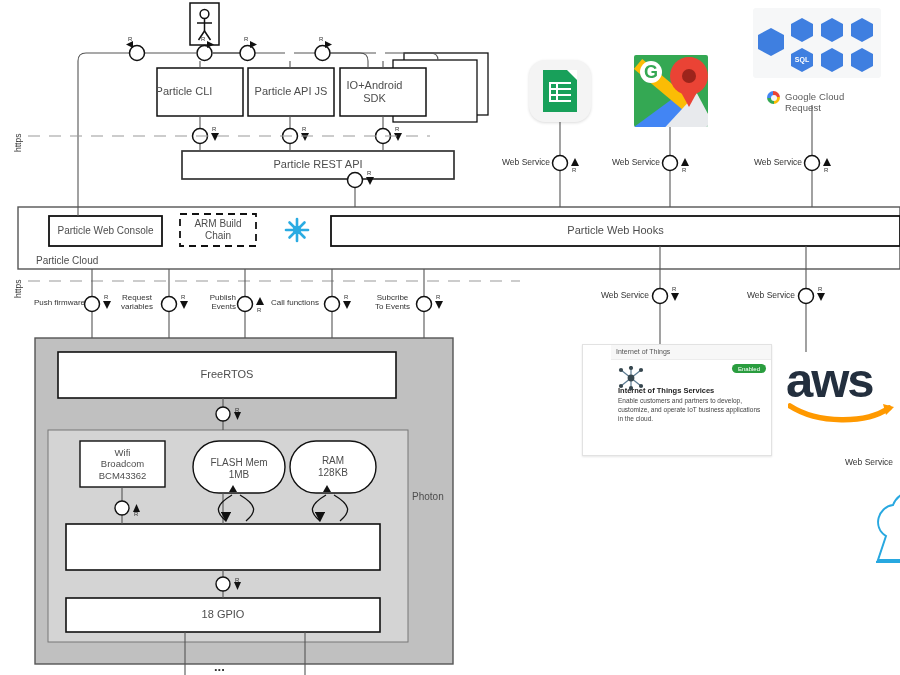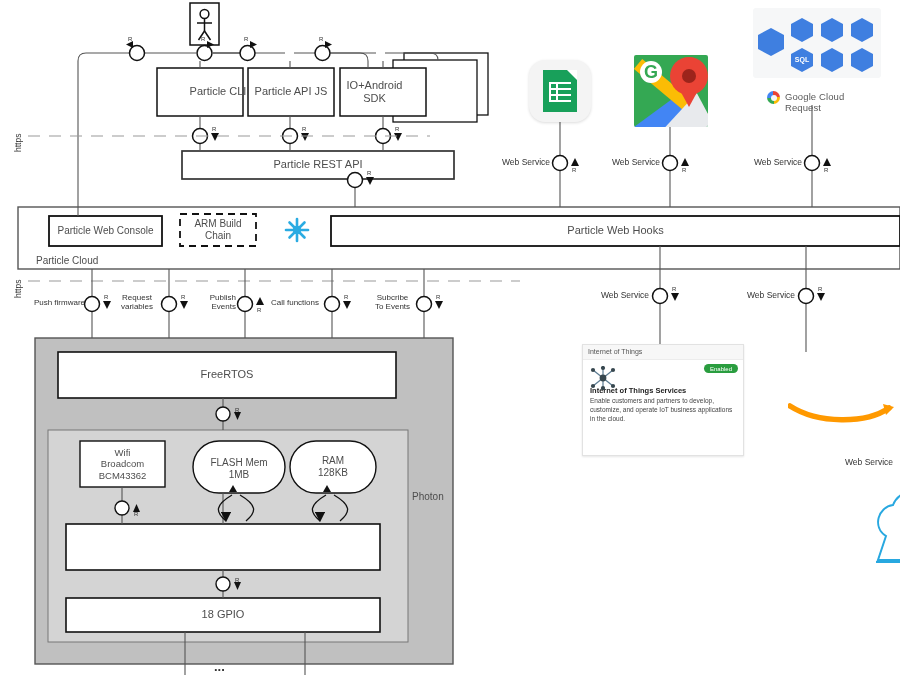--- a/index.html
+++ b/index.html
@@ -225,21 +225,21 @@
     <path d="M817,293 L825,293 L821,301 z" fill="#111"></path>
 
     <path d="M878,560 L960,560 L960,520 C960,505 944,498 932,505
              C926,487 900,487 893,505 C878,507 872,527 886,536 Z" fill="none" stroke="#28a8e0" stroke-width="2"></path>
     <line x1="876" y1="562" x2="900" y2="562" stroke="#28a8e0" stroke-width="2"></line>
   </svg>
 
   <div class="lbl vert ws" style="left:14px;top:152px;">https</div>
   <div class="lbl vert ws" style="left:14px;top:298px;">https</div>
 
-  <div class="boxlabel" style="left:175px;top:68px;width:86px;height:48px;">Particle CLI</div>
+  <div class="boxlabel" style="left:141px;top:68px;width:86px;height:48px;">Particle CLI</div>
   <div class="boxlabel" style="left:248px;top:68px;width:86px;height:48px;">Particle API JS</div>
   <div class="boxlabel" style="left:340px;top:68px;width:69px;height:48px;">IO+Android
 SDK</div>
 
   <div class="boxlabel" style="left:182px;top:151px;width:272px;height:28px;">Particle REST API</div>
 
   <div class="boxlabel" style="left:49px;top:216px;width:113px;height:30px;font-size:10px;">Particle Web Console</div>
   <div class="boxlabel" style="left:180px;top:214px;width:76px;height:32px;font-size:10px;">ARM Build
 Chain</div>
   <div class="boxlabel" style="left:331px;top:216px;width:569px;height:30px;">Particle Web Hooks</div>
@@ -333,21 +333,21 @@
       <div class="hex" style="left:38px;top:40px;">
         <div class="hexg" style="top:8px;">SQL</div>
       </div>
       <div class="hex" style="left:68px;top:40px;"></div>
       <div class="hex" style="left:98px;top:40px;"></div>
     </div>
     <div class="gcp-mark" style="left:14px;top:83px;"></div>
     <div class="gcp-word" style="left:32px;top:83px;">Google Cloud Request</div>
   </div>
 
-  <div class="logo iot-card" style="left:582px;top:344px;">
+  <div class="logo iot-card" style="left:582px;top:344px;padding-left:28px;">
     <div class="iot-head">Internet of Things</div>
     <div class="iot-body">
       <div class="badge">Enabled</div>
       <svg width="26" height="24" style="position:absolute;left:7px;top:6px;">
         <g stroke="#5b7b92" stroke-width="1.2">
           <line x1="13" y1="12" x2="3" y2="4"></line>
             <line x1="13" y1="12" x2="23" y2="4"></line>
           <line x1="13" y1="12" x2="3" y2="20"></line>
             <line x1="13" y1="12" x2="23" y2="20"></line>
           <line x1="13" y1="12" x2="13" y2="2"></line>
@@ -362,19 +362,20 @@
           <circle cx="13" cy="2" r="2.1"></circle>
             <circle cx="13" cy="22" r="2.1"></circle>
         </g>
       </svg>
       <div class="iot-title">Internet of Things Services</div>
       <div class="iot-desc">Enable customers and partners to develop, customize, and operate IoT business applications in the cloud.</div>
     </div>
   </div>
 
   <div class="logo" style="left:786px;top:352px;width:110px;height:66px;">
+    <div class="aws-word" style="position:absolute;left:0;top:0;">aws</div>
     <svg width="110" height="24" style="position:absolute;left:2px;top:48px;">
       <path d="M2,6 C30,24 78,24 101,8" fill="none" stroke="#ff9900" stroke-width="5.5" stroke-linecap="round"></path>
       <path d="M95,4 L106,7 L98,15 z" fill="#ff9900"></path>
     </svg>
   </div>
 
 </div>
 
 </body></html>

